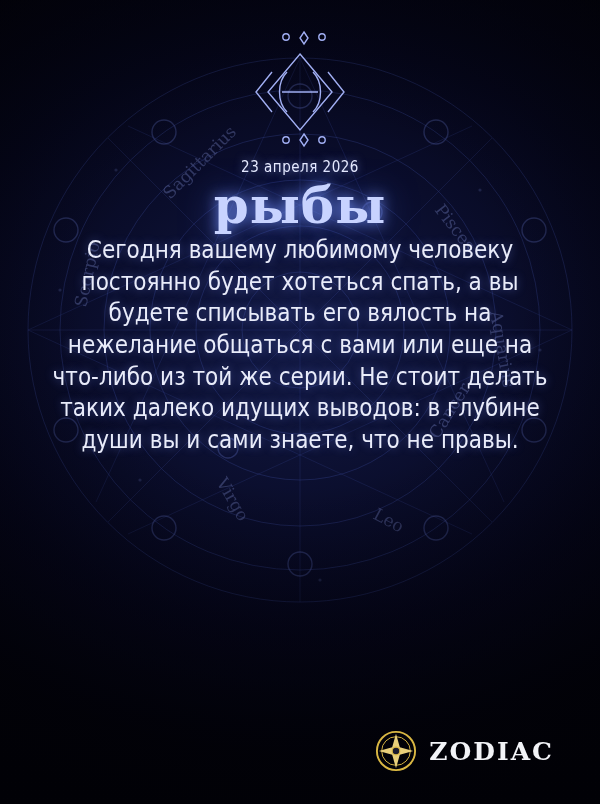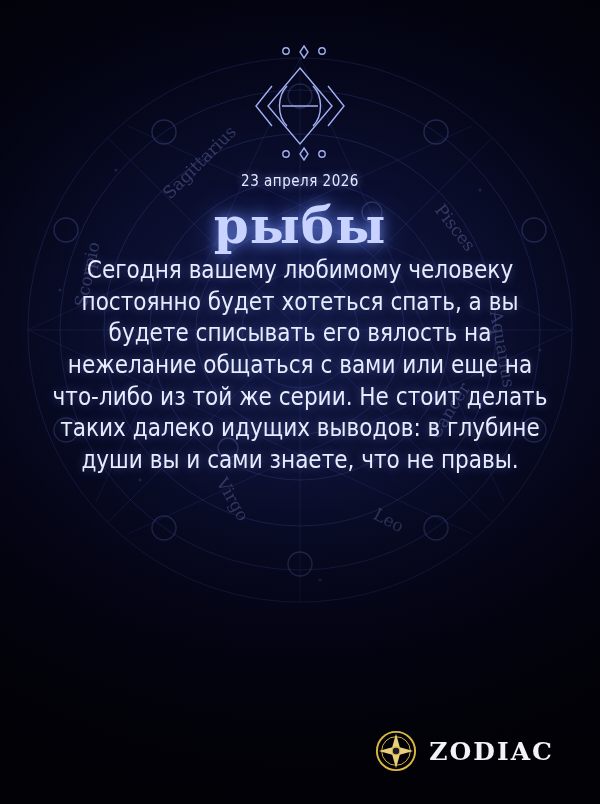--- a/index.html
+++ b/index.html
@@ -30,37 +30,36 @@
   .vignette {
     position: absolute; inset: 0;
     background: radial-gradient(ellipse 600px 520px at 50% 38%, rgba(0,0,0,0) 35%, rgba(2,2,10,0.55) 72%, rgba(1,1,6,0.95) 100%);
     pointer-events: none;
   }
 
   .content {
     position: relative;
     width: 100%; height: 100%;
     display: flex; flex-direction: column; align-items: center;
-    padding-top: 38px;
+    padding-top: 24px;
   }
 
   .emblem { width: 120px; height: 130px; }
   .emblem svg { display: block; width: 100%; height: 100%; }
 
   .date {
     margin-top: 4px;
     color: #e8ecff;
     font-family: "DejaVu Sans Condensed", "Liberation Sans", sans-serif;
     font-size: 15px;
     letter-spacing: 0.5px;
     text-shadow: 0 0 8px rgba(150,170,255,0.7);
   }
 
   .sign {
-    margin-top: 6px;
     color: #c8d3ff;
     font-family: "DejaVu Serif", serif;
     font-weight: bold;
     font-size: 50px;
     letter-spacing: 1px;
     text-transform: lowercase;
     text-shadow: 0 0 14px rgba(120,150,255,0.85), 0 0 34px rgba(80,110,255,0.55);
   }
 
   .forecast {

